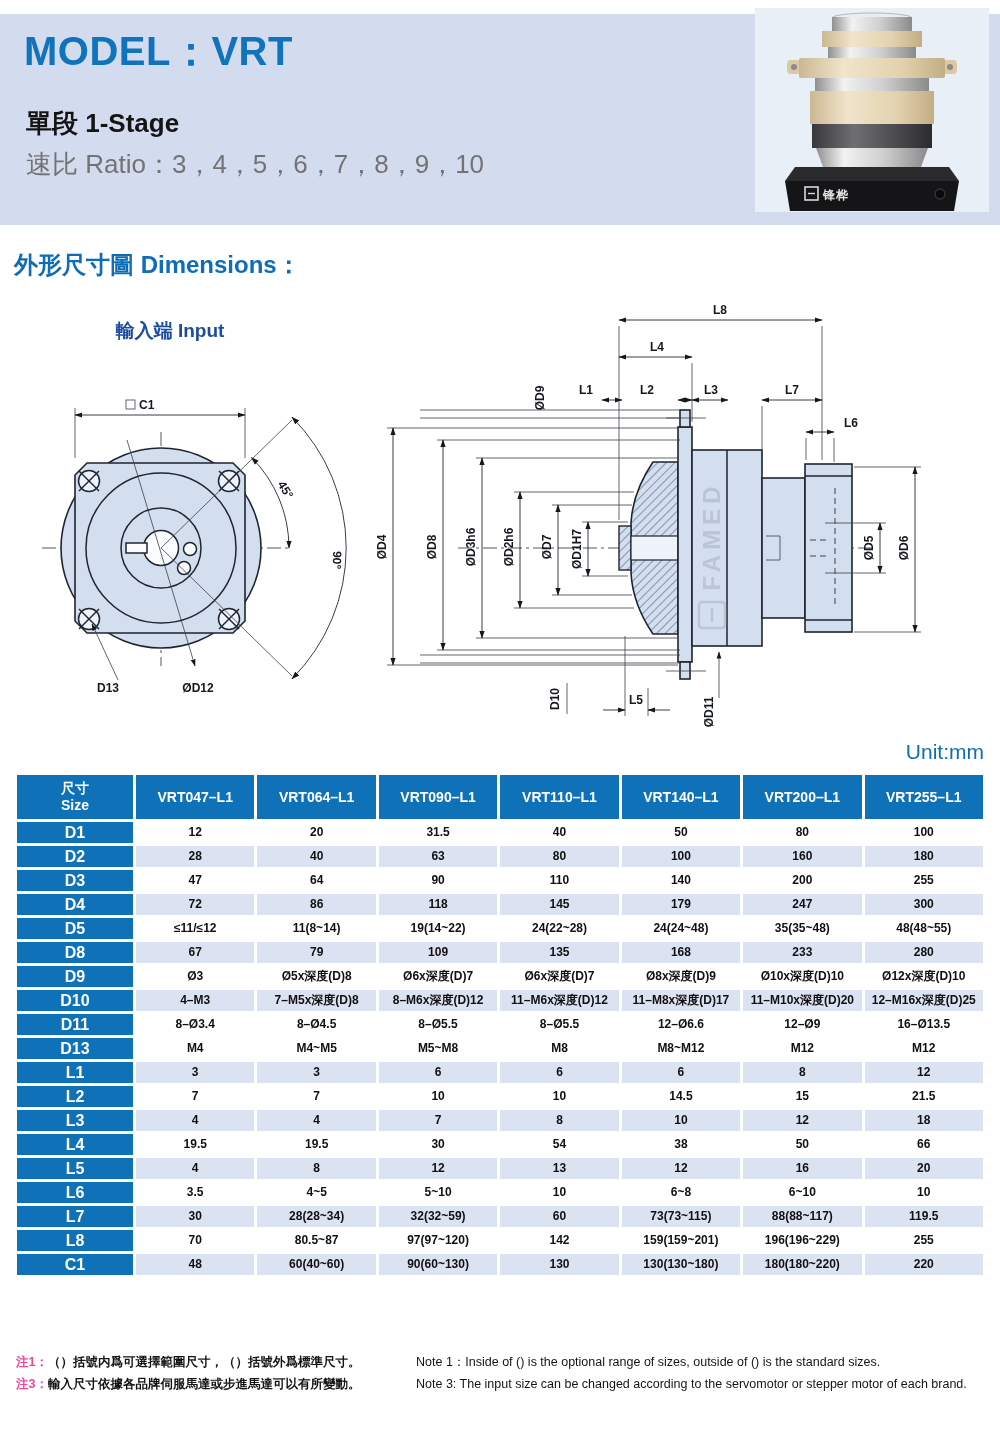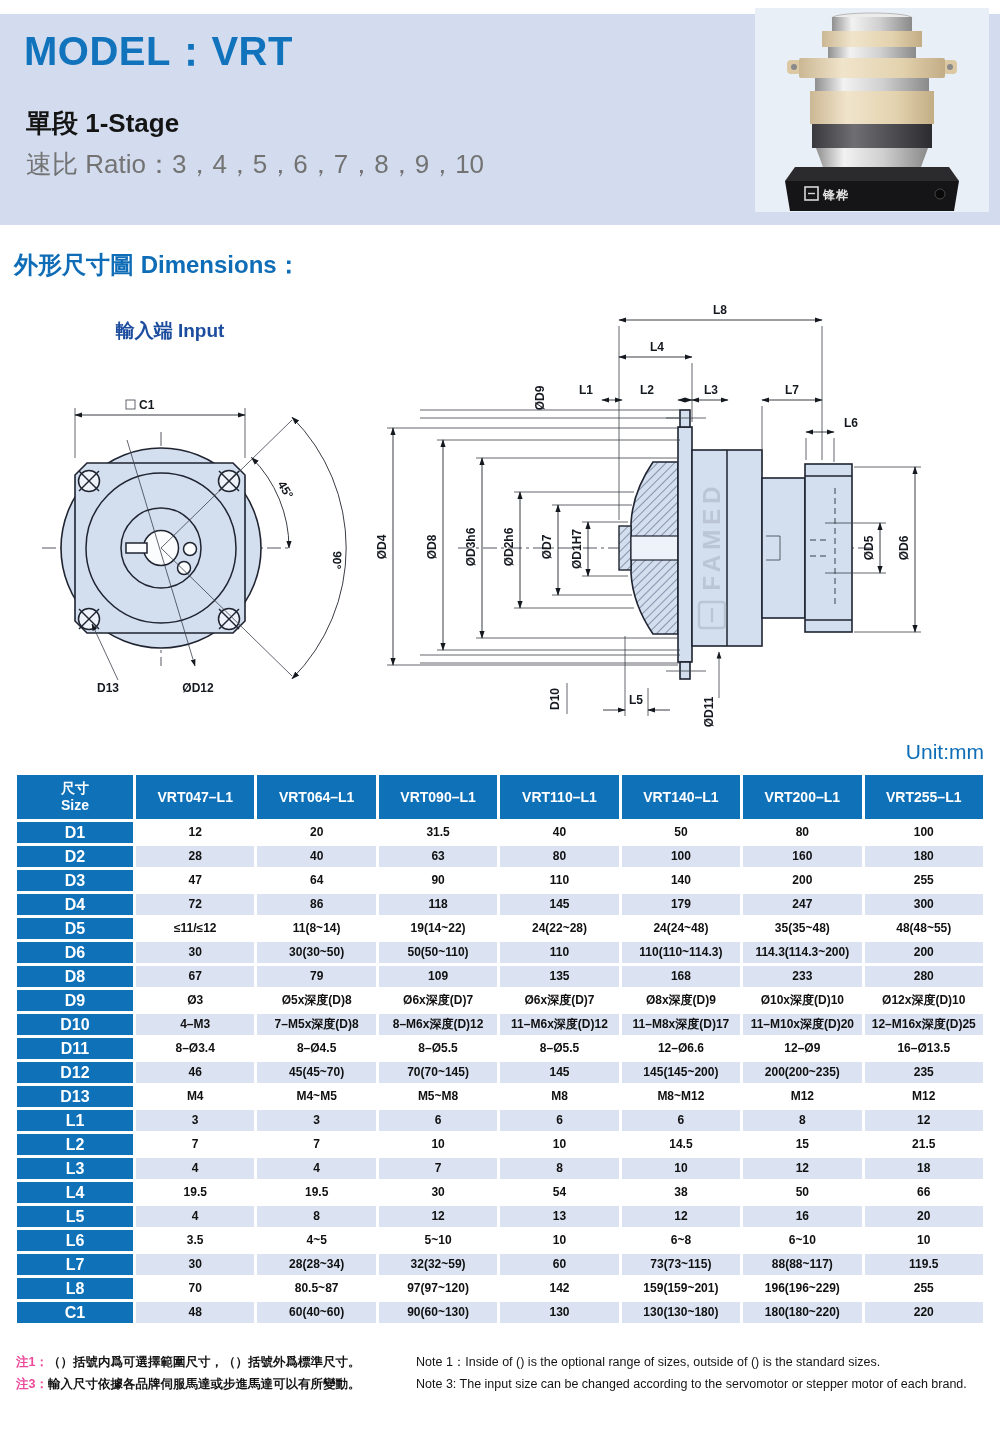--- a/index.html
+++ b/index.html
@@ -368,30 +368,20 @@
         <th>D5</th>
         <td>≤11/≤12</td>
         <td>11(8~14)</td>
         <td>19(14~22)</td>
         <td>24(22~28)</td>
         <td>24(24~48)</td>
         <td>35(35~48)</td>
         <td>48(48~55)</td>
       </tr>
       <tr class="alt">
-        <th>D6</th>
-        <td>30</td>
-        <td>30(30~50)</td>
-        <td>50(50~110)</td>
-        <td>110</td>
-        <td>110(110~114.3)</td>
-        <td>114.3(114.3~200)</td>
-        <td>200</td>
-      </tr>
-      <tr class="alt">
         <th>D8</th>
         <td>67</td>
         <td>79</td>
         <td>109</td>
         <td>135</td>
         <td>168</td>
         <td>233</td>
         <td>280</td>
       </tr>
       <tr>
@@ -416,30 +406,20 @@
       </tr>
       <tr>
         <th>D11</th>
         <td>8–Ø3.4</td>
         <td>8–Ø4.5</td>
         <td>8–Ø5.5</td>
         <td>8–Ø5.5</td>
         <td>12–Ø6.6</td>
         <td>12–Ø9</td>
         <td>16–Ø13.5</td>
-      </tr>
-      <tr class="alt">
-        <th>D12</th>
-        <td>46</td>
-        <td>45(45~70)</td>
-        <td>70(70~145)</td>
-        <td>145</td>
-        <td>145(145~200)</td>
-        <td>200(200~235)</td>
-        <td>235</td>
       </tr>
       <tr>
         <th>D13</th>
         <td>M4</td>
         <td>M4~M5</td>
         <td>M5~M8</td>
         <td>M8</td>
         <td>M8~M12</td>
         <td>M12</td>
         <td>M12</td>

